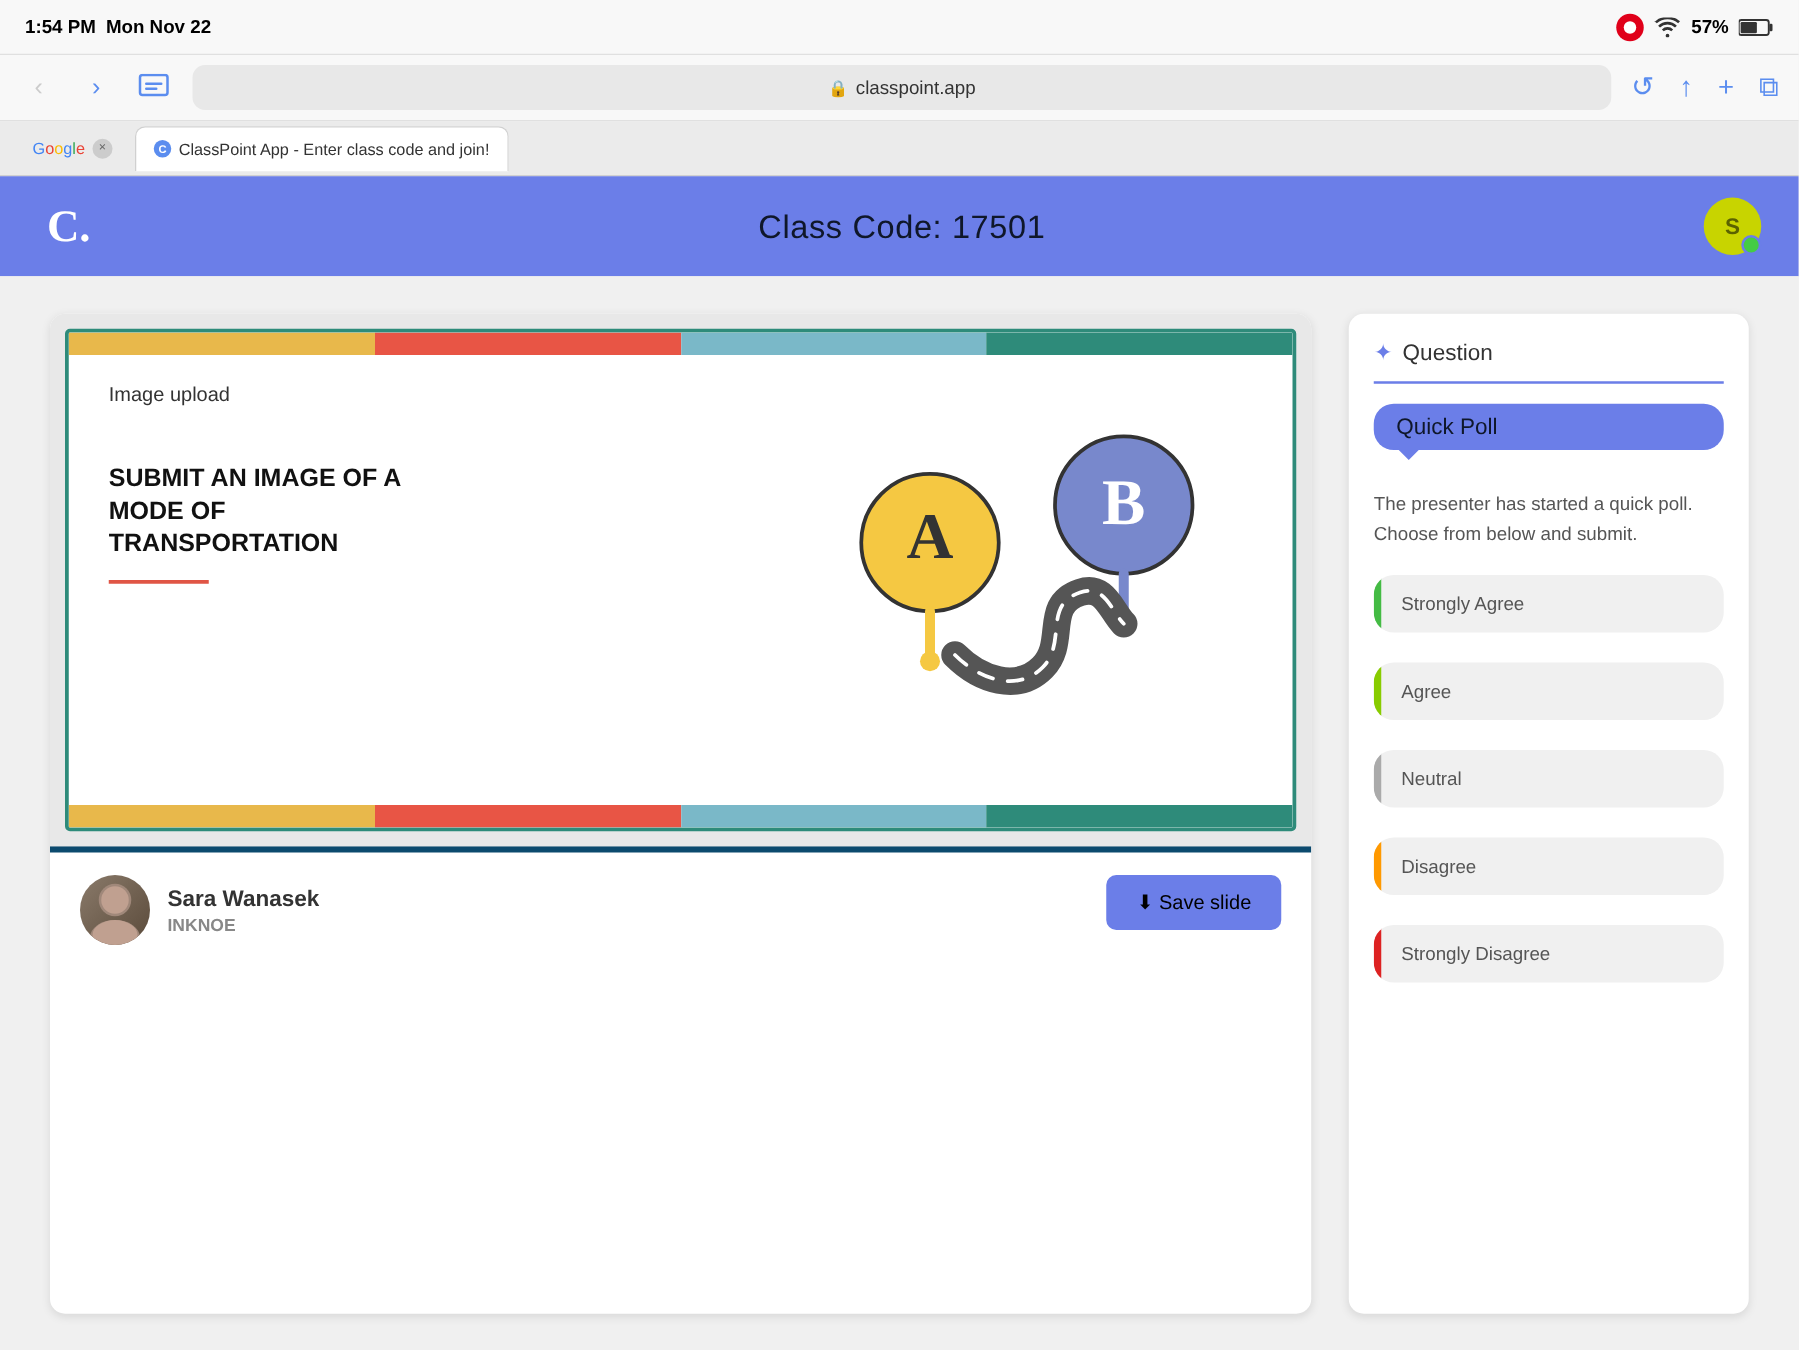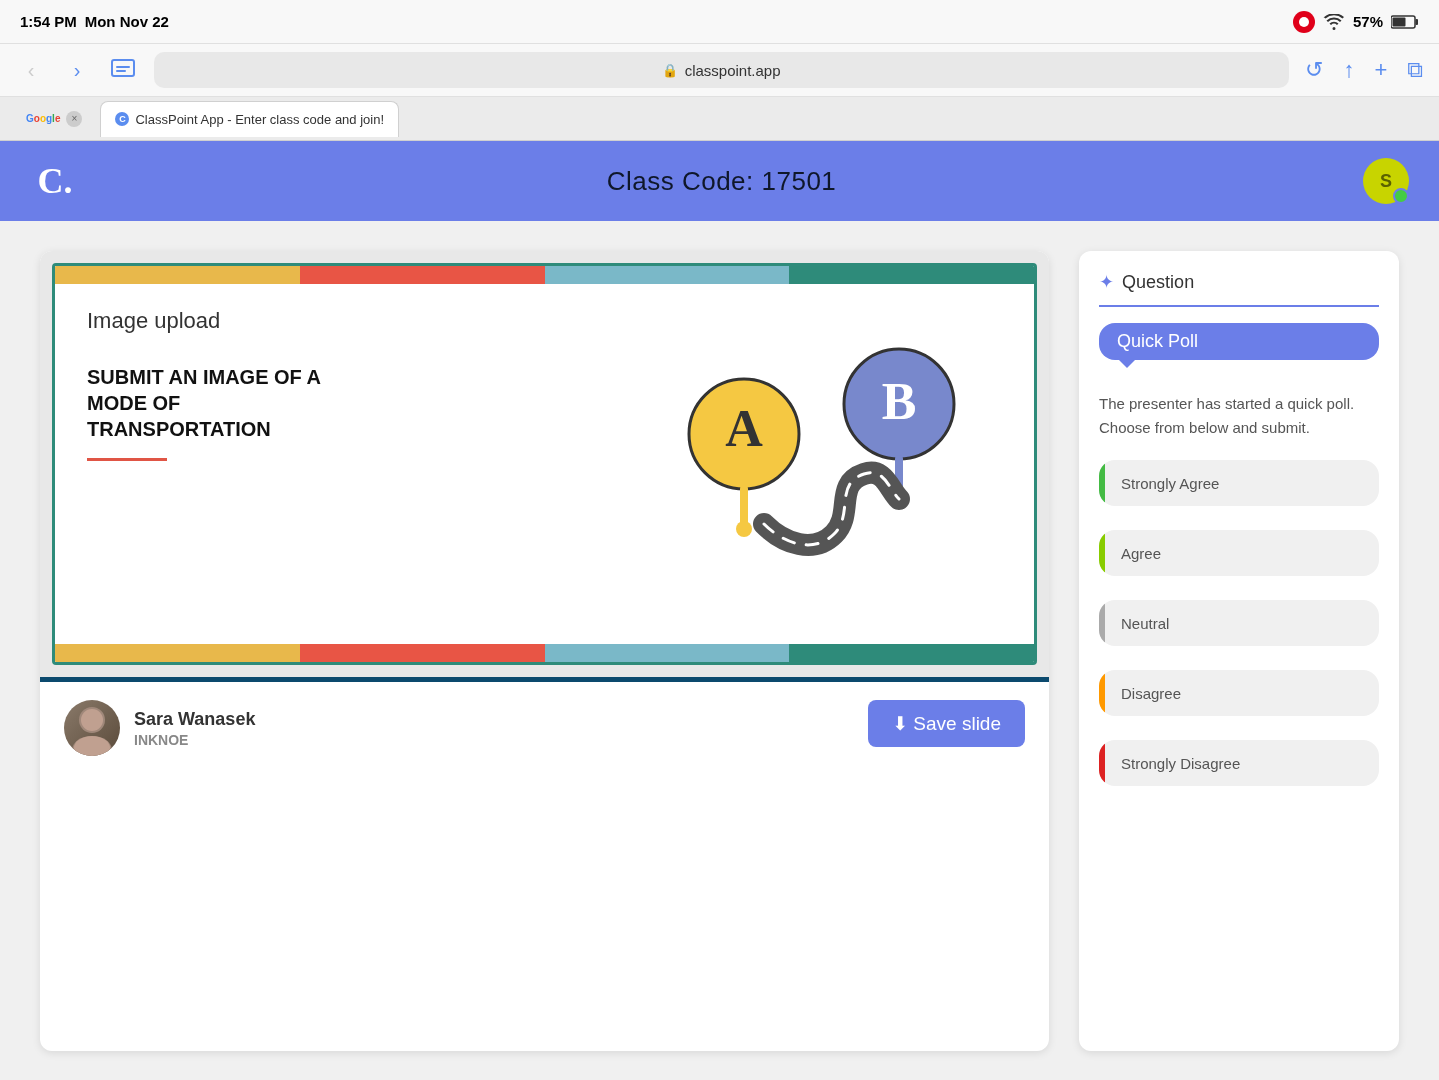--- a/index.html
+++ b/index.html
@@ -85,21 +85,21 @@
       cursor: pointer;
       position: relative;
     }
     .tab.inactive { background: transparent; color: #555; }
     .tab.active { background: #fff; color: #333; border: 1px solid #d0d0d0; border-bottom: none; }
     .tab-close {
       width: 16px; height: 16px; background: #ccc; border-radius: 50%;
       display: flex; align-items: center; justify-content: center;
       font-size: 10px; cursor: pointer; color: #666;
     }
-    .g-logo { font-size: 10px; font-weight: bold; }
+    .g-logo { font-size: 13px; font-weight: normal; }
     .g-logo span:nth-child(1) { color: #4285f4; }
     .g-logo span:nth-child(2) { color: #ea4335; }
     .g-logo span:nth-child(3) { color: #fbbc05; }
     .g-logo span:nth-child(4) { color: #4285f4; }
     .g-logo span:nth-child(5) { color: #34a853; }
     .g-logo span:nth-child(6) { color: #ea4335; }
     .classpoint-favicon {
       width: 14px; height: 14px; background: #5b8def; border-radius: 50%;
       display: flex; align-items: center; justify-content: center;
       font-size: 9px; color: white; font-weight: bold;
@@ -178,21 +178,21 @@
     .color-bar.top { }
     .color-bar.bottom { }
     .cb-seg { flex: 1; }
 
     .slide-content {
       padding: 24px 32px 24px 32px;
       min-height: 360px;
       position: relative;
     }
     .slide-title {
-      font-size: 22px; color: #333; margin-bottom: 30px;
+      font-size: 16px; color: #333; margin-bottom: 44px;
     }
     .slide-subtitle {
       font-size: 20px; font-weight: 900; color: #111; line-height: 1.3;
       text-transform: uppercase; max-width: 250px; margin-bottom: 16px;
     }
     .red-underline {
       width: 80px; height: 3px; background: #e05545; margin-bottom: 20px;
     }
 
     
@@ -220,25 +220,25 @@
     .presenter-avatar-img {
       width: 100%; height: 100%;
       background: linear-gradient(135deg, #8a7a6a 0%, #5a4a3a 100%);
       display: flex; align-items: center; justify-content: center;
       color: #ccc; font-size: 24px;
     }
     .presenter-name { font-size: 18px; font-weight: 600; color: #333; }
     .presenter-org { font-size: 14px; color: #888; margin-top: 2px; font-weight: bold; }
     .save-btn {
       background: #6b7ee8;
-      color: #ffffff;
+      color: #000000;
       border: none;
       padding: 12px 24px;
       border-radius: 8px;
-      font-size: 19px;
+      font-size: 16px;
       cursor: pointer;
       display: flex; align-items: center; gap: 8px;
     }
 
     
     .right-panel {
       width: 320px;
       background: #fff;
       border-radius: 12px;
       padding: 20px;
@@ -256,21 +256,21 @@
       padding-bottom: 12px;
       border-bottom: 2px solid #6b7ee8;
       margin-bottom: 16px;
     }
     .puzzle-icon { color: #6b7ee8; font-size: 18px; }
     .question-label { font-size: 18px; font-weight: 500; color: #333; }
 
     
     .quick-poll-badge {
       background: #6b7ee8;
-      color: #ffffff;
+      color: #0f172a;
       padding: 8px 18px;
       border-radius: 16px;
       font-size: 18px;
       font-weight: 500;
       display: inline-block;
       margin-bottom: 16px;
       position: relative;
     }
     .quick-poll-badge::after {
       content: '';

